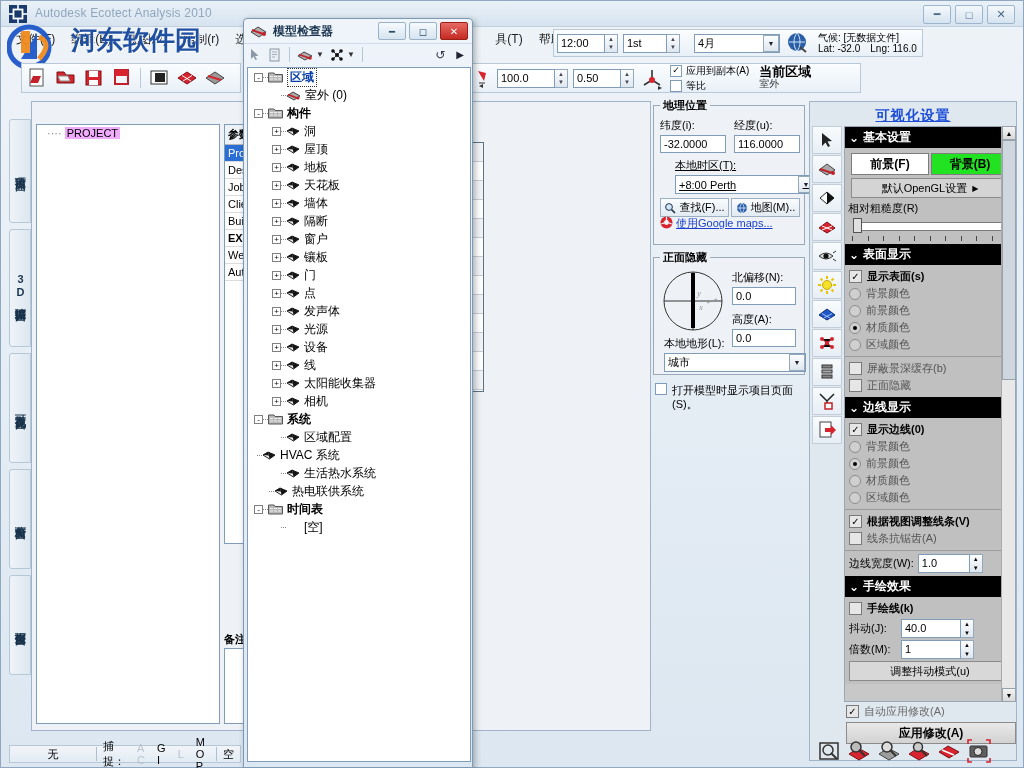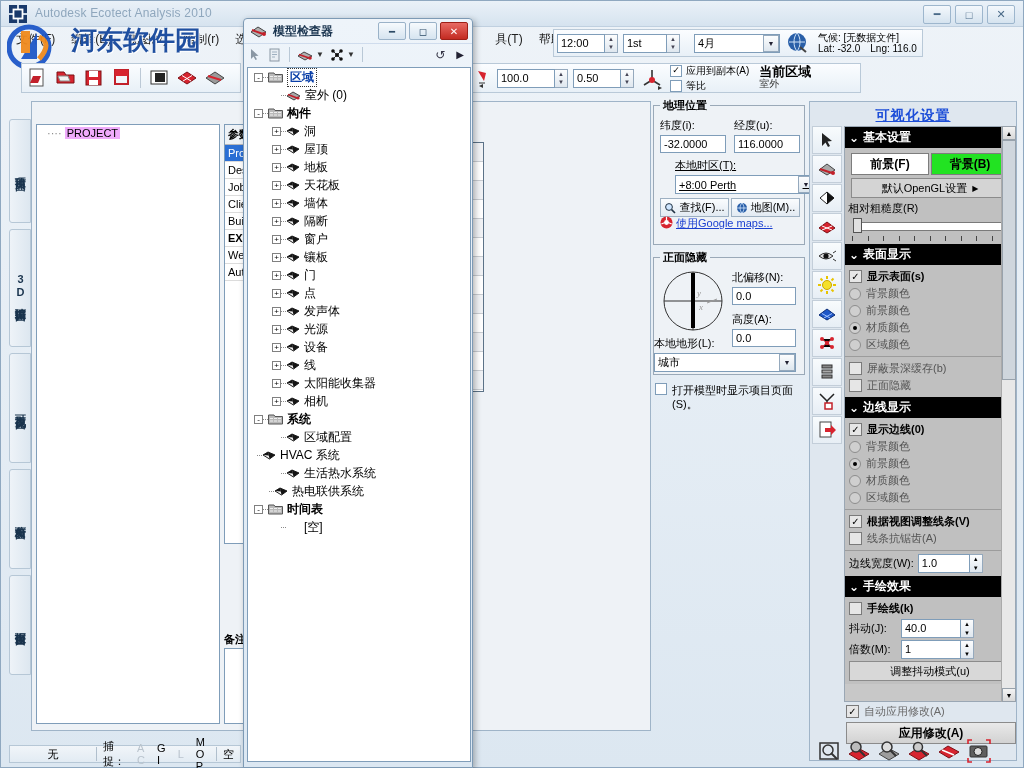--- a/index.html
+++ b/index.html
@@ -554,21 +554,21 @@
       <path d="M45 33 L55 29" stroke="#999" stroke-width="1"></path>
     </svg>
     <div style="position:absolute; left:78px; top:12px;">
       <div class="fld-label">北偏移(N):</div>
       <div class="txtin" style="width:64px; margin-top:2px;">0.0</div>
     </div>
     <div style="position:absolute; left:78px; top:54px;">
       <div class="fld-label">高度(A):</div>
       <div class="txtin" style="width:64px; margin-top:2px;">0.0</div>
     </div>
-    <div style="position:absolute; left:0; top:78px; width:142px;">
+    <div style="position:absolute; left:10px; top:78px; width:142px;">
       <div class="fld-label">本地地形(L):</div>
       <div class="combo" style="width:142px; margin-top:2px;">
         <span>城市</span>
         <span class="arrow">▼</span>
       </div>
     </div>
   </div>
 
   <div id="show-proj-chk">
     <span class="chk"></span>

